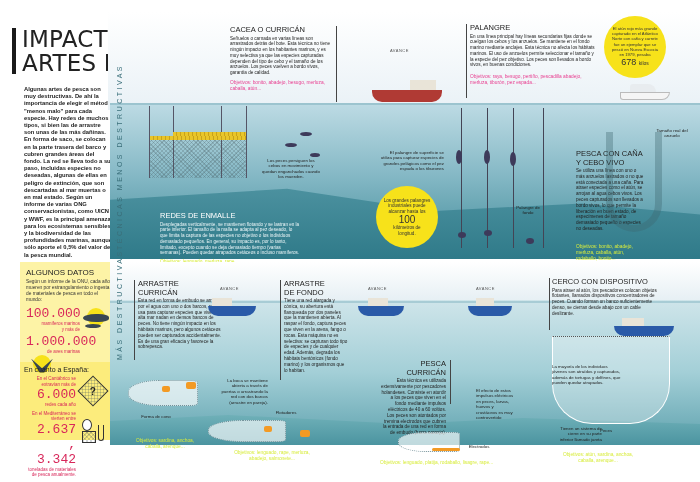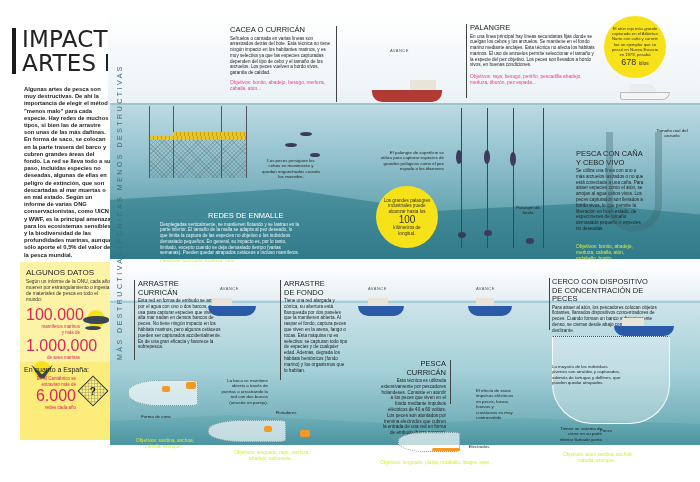--- a/index.html
+++ b/index.html
@@ -5,32 +5,32 @@
   * { box-sizing: border-box; margin: 0; padding: 0; }
   body { width: 700px; height: 482px; background: #ffffff; font-family: "Liberation Sans", sans-serif; position: relative; overflow: hidden; color: #222; }
   .abs { position: absolute; }
   .title-bar { left: 12px; top: 28px; width: 4px; height: 46px; background: #1a1a1a; }
   .title { left: 22px; top: 27px; font-size: 23px; line-height: 24px; color: #222; font-family: "DejaVu Sans", sans-serif; font-weight: normal; letter-spacing: 0.2px; }
   .intro { left: 24px; top: 86px; width: 88px; font-size: 5.8px; line-height: 7.2px; font-weight: bold; color: #222; }
   .yellow-box { left: 20px; top: 262px; width: 92px; height: 178px; background: #fdf3a6; }
   .yellow-box2 { left: 20px; top: 362px; width: 92px; height: 78px; background: #fcec7c; }
   .yb-title { font-size: 8px; color: #222; }
   .yb-text { font-size: 4.8px; line-height: 6px; color: #333; }
-  .big-num { color: #d8275a; font-size: 16px; text-align: right; }
+  .big-num { color: #d8275a; font-size: 13px; text-align: right; font-family: Liberation Mono, monospace; }
   .small-red { color: #d8275a; font-size: 4.5px; text-align: right; line-height: 5.5px; }
   
   .sky-top { left: 108px; top: 12px; width: 592px; height: 98px; background: linear-gradient(#ffffff, #e9f1f6); }
   .sea-top { left: 110px; top: 104px; width: 590px; height: 155px; background: linear-gradient(#bddbe4 0%, #86b9c6 45%, #3e8a98 100%); }
   .seabed-top { left: 110px; top: 185px; width: 590px; height: 74px; background: linear-gradient(#4d92a0, #2f7a89); clip-path: polygon(0 20%, 30% 5%, 55% 35%, 80% 25%, 100% 40%, 100% 100%, 0 100%); }
   .sky-bot { left: 110px; top: 262px; width: 590px; height: 42px; background: linear-gradient(#ffffff, #e4eef3); }
   .sea-bot { left: 110px; top: 300px; width: 590px; height: 145px; background: linear-gradient(#cfe5ea 0%, #a3cfd7 50%, #5fa2ae 100%); }
   .seabed-bot { left: 110px; top: 415px; width: 590px; height: 30px; background: linear-gradient(#6fb0b8, #4b94a0); clip-path: polygon(0 20%, 20% 0, 50% 30%, 70% 10%, 100% 30%, 100% 100%, 0 100%); }
   .vlabel { font-size: 7px; letter-spacing: 2.5px; color: #3a6f7a; transform: rotate(-90deg); transform-origin: left top; white-space: nowrap; }
   .sect-title { font-size: 7.5px; line-height: 8.5px; color: #222; }
-  .sect-title.light { color: #fff; margin-left: 48px; }
+  .sect-title.light { color: #fff; }
   .sect-text { font-size: 4.6px; line-height: 5.8px; color: #222; }
   .sect-text.light { color: #eaf5f7; }
   .obj { font-size: 4.8px; line-height: 6px; color: #e83d8f; }
   .obj.green { color: #d8ec3c; }
   .note { font-size: 4.4px; line-height: 5.4px; color: #222; text-align: center; }
   .yellow-circle { border-radius: 50%; background: #f7e21a; color: #333; text-align: center; display: flex; flex-direction: column; align-items: center; justify-content: center; }
   .boat-hull { background: #b03a34; border-radius: 0 0 10px 10px; }
   .boat-blue { background: #2a5aa8; border-radius: 0 0 10px 10px; }
   .boat-cabin { background: #e9e4d8; }
   .avance { font-size: 4px; color: #555; letter-spacing: 0.5px; }
@@ -85,20 +85,33 @@
   <div style="display:flex;margin-top:3px;">
     <div style="width:52px;">
       <div class="small-red">En el Cantábrico se extravían más de</div>
       <div class="big-num">6.000</div>
       <div class="small-red">redes cada año</div>
     </div>
     <div style="width:22px;height:22px;margin-left:6px;margin-top:4px;border:1px solid #333;transform:rotate(45deg);display:flex;align-items:center;justify-content:center;font-size:10px;font-weight:bold;" class="mesh">
         <span style="transform:rotate(-45deg);">?</span>
       </div>
   </div>
+  <div style="display:flex;margin-top:3px;">
+    <div style="width:52px;">
+      <div class="small-red">En el Mediterráneo se vierten entre</div>
+      <div class="big-num">2.637 ,</div>
+      <div class="big-num">3.342</div>
+      <div class="small-red">toneladas de materiales de pesca anualmente.</div>
+    </div>
+    <div style="width:24px;height:26px;margin-left:6px;margin-top:8px;position:relative;">
+      <div style="position:absolute;left:0;top:0;width:10px;height:12px;border:1px solid #333;border-radius:50%;background:#fff;"></div>
+      <div class="mesh" style="position:absolute;left:0;top:12px;width:14px;height:12px;border:1px solid #333;"></div>
+      <div style="position:absolute;left:16px;top:6px;width:6px;height:16px;border:1px solid #333;border-top:none;border-radius:0 0 4px 4px;"></div>
+    </div>
+  </div>
 </div>
 
 <div class="abs sky-top"></div>
 <div class="abs sea-top"></div>
 <div class="abs seabed-top"></div>
 <div class="abs" style="left:110px;top:103px;width:590px;height:2px;background:#9cc4cf;"></div>
 
 <div class="abs vlabel" style="left:116px;top:250px;">TÉCNICAS MENOS DESTRUCTIVAS</div>
 
 <div class="abs" style="left:149px;top:106px;width:1px;height:72px;background:#556;"></div>
@@ -226,21 +239,20 @@
   <div class="boat-blue" style="position:absolute;left:0;top:10px;width:44px;height:10px;"></div>
 </div>
 <div class="abs note" style="left:476px;top:388px;width:38px;text-align:left;">El efecto de estos impulsos eléctricos en peces, larvas, huevos y crustáceos es muy controvertido</div>
 <div class="abs net" style="left:398px;top:432px;width:62px;height:20px;"></div>
 <div class="abs orange" style="left:432px;top:448px;width:28px;height:3px;"></div>
 <div class="abs note" style="left:466px;top:444px;width:26px;">Electrodos</div>
 <div class="abs obj green" style="left:380px;top:460px;width:120px;">Objetivos: lenguado, platija, rodaballo, lisagre, rape...</div>
 
 <div class="abs" style="left:552px;top:278px;width:112px;">
   <div class="sect-title">CERCO CON DISPOSITIVO</div>
-  <div class="sect-title">DE CONCENTRACIÓN DE PECES</div>
   <div class="sect-text" style="margin-top:1px;">Para atraer al atún, los pescadores colocan objetos flotantes, llamados dispositivos concentradores de peces. Cuando forman un banco suficientemente denso, se cierran desde abajo con un cable deslizante.</div>
 </div>
 <div class="abs divider" style="left:549px;top:278px;height:52px;"></div>
 <div class="abs" style="left:614px;top:318px;">
   <div class="boat-cabin" style="position:absolute;left:8px;top:0;width:22px;height:8px;"></div>
   <div class="boat-blue" style="position:absolute;left:0;top:8px;width:60px;height:10px;"></div>
 </div>
 <div class="abs" style="left:552px;top:336px;width:118px;height:88px;border:1px solid #fff;border-top:1px dotted #555;border-radius:0 0 40px 40px;background:rgba(255,255,255,0.3);"></div>
 <div class="abs note" style="left:552px;top:364px;width:70px;text-align:left;">La mayoría de los individuos jóvenes son atraídos y capturados, además de tortugas y delfines, que pueden quedar atrapados.</div>
 <div class="abs note" style="left:556px;top:426px;width:46px;text-align:right;">Tienen un sistema de cierre en su parte inferior llamado jareta</div>

